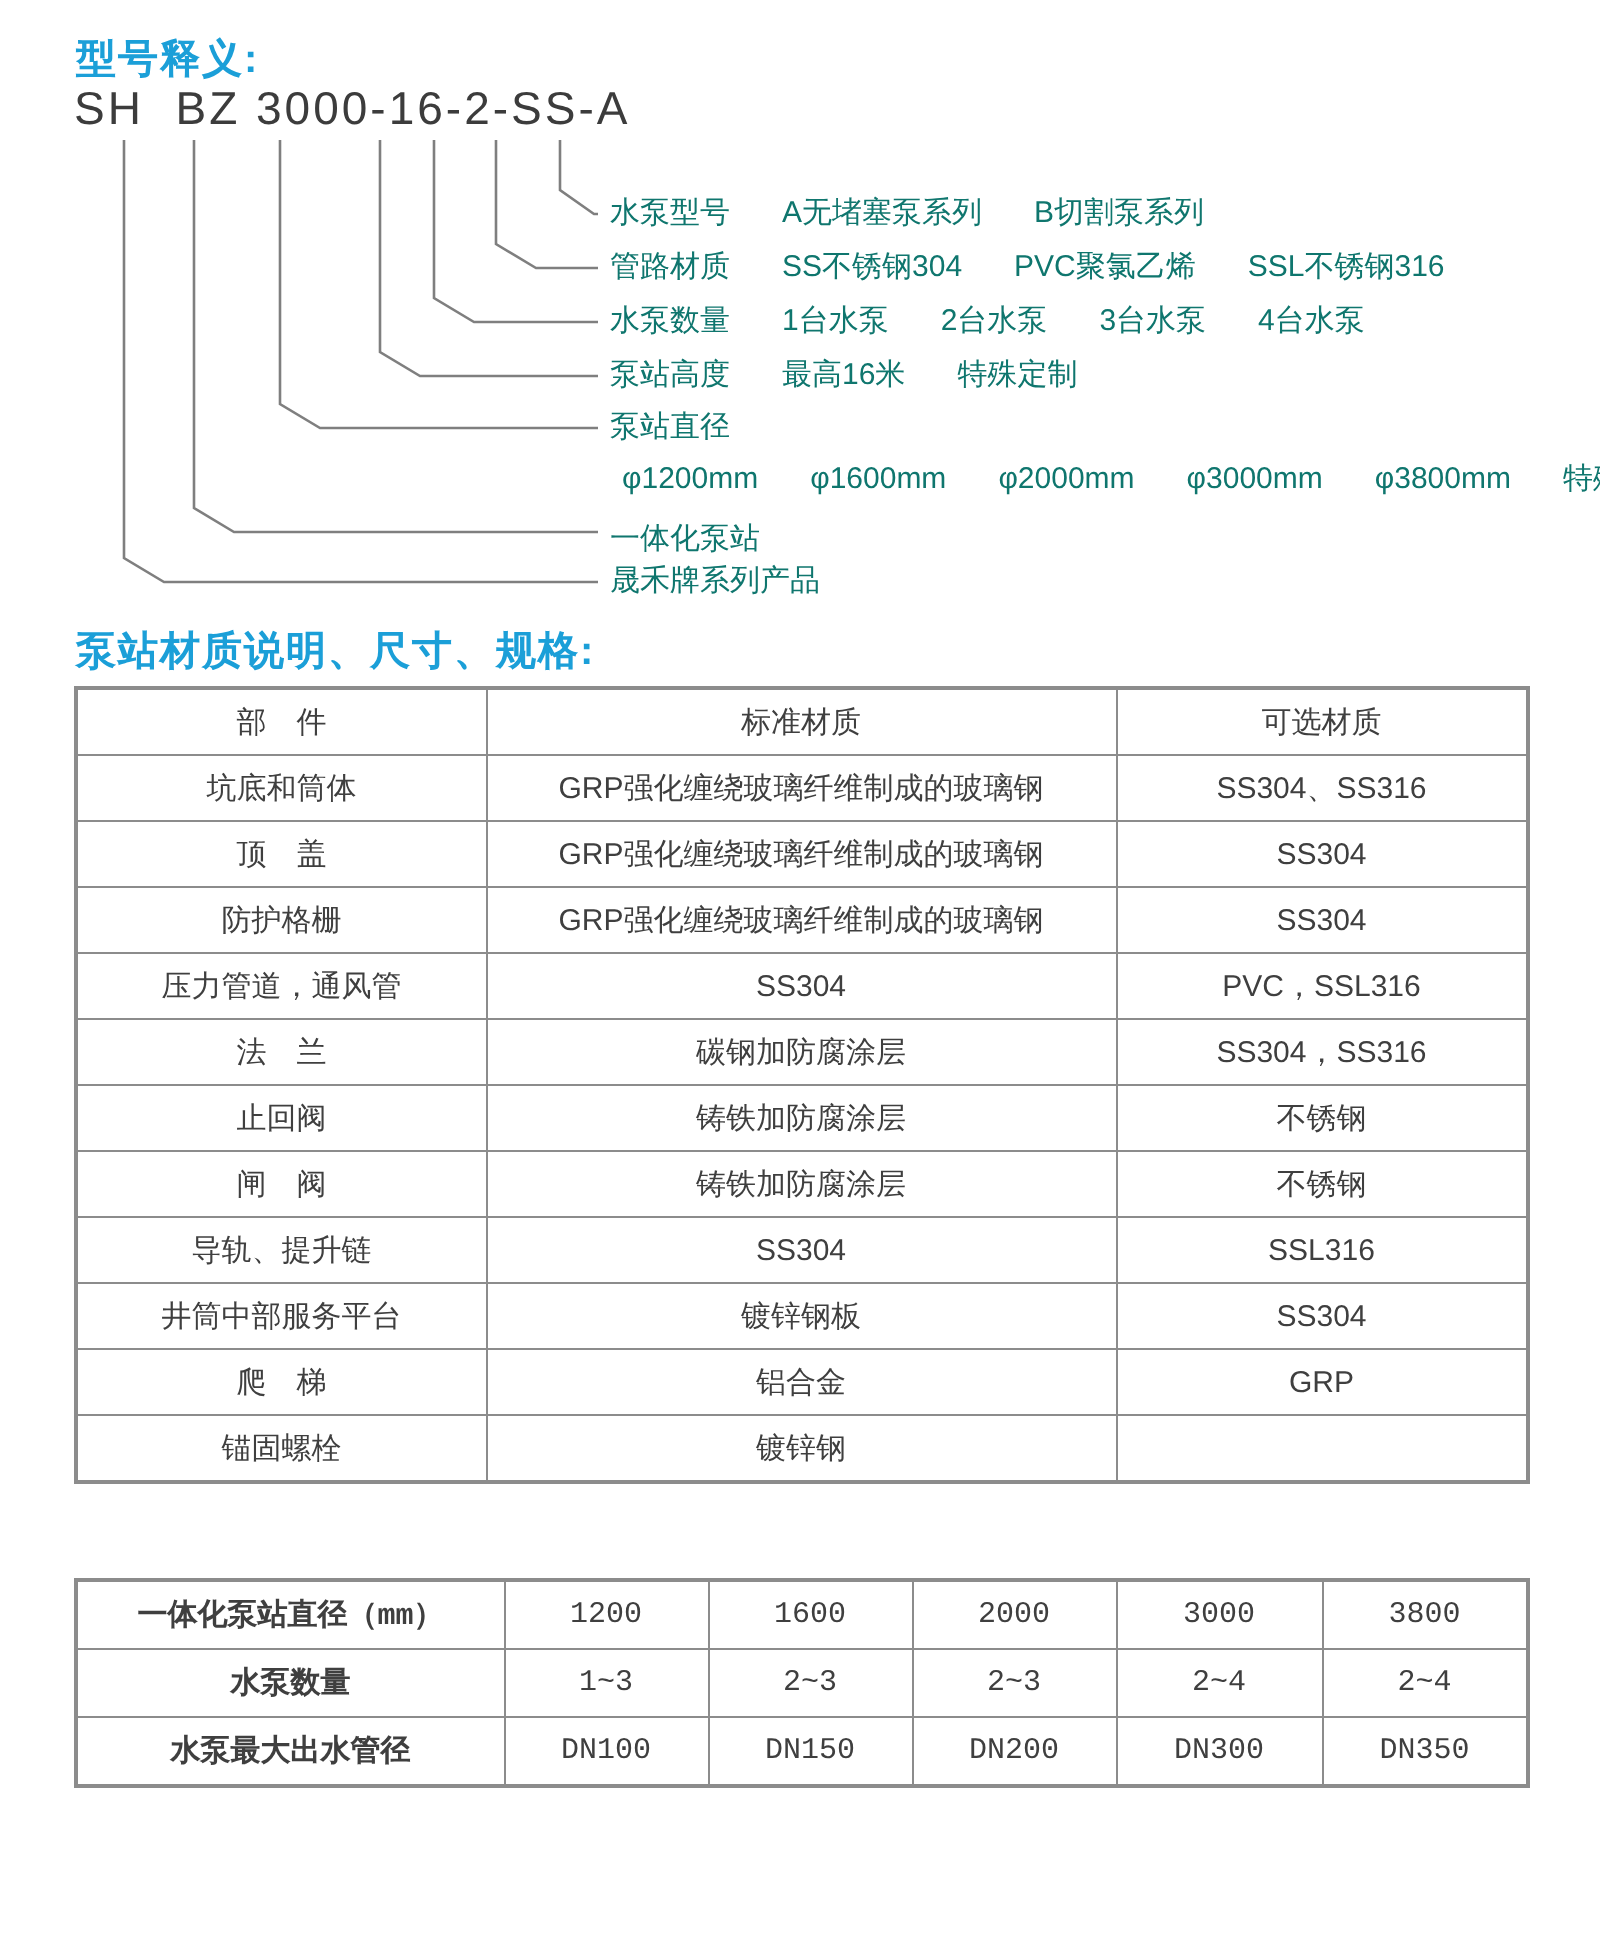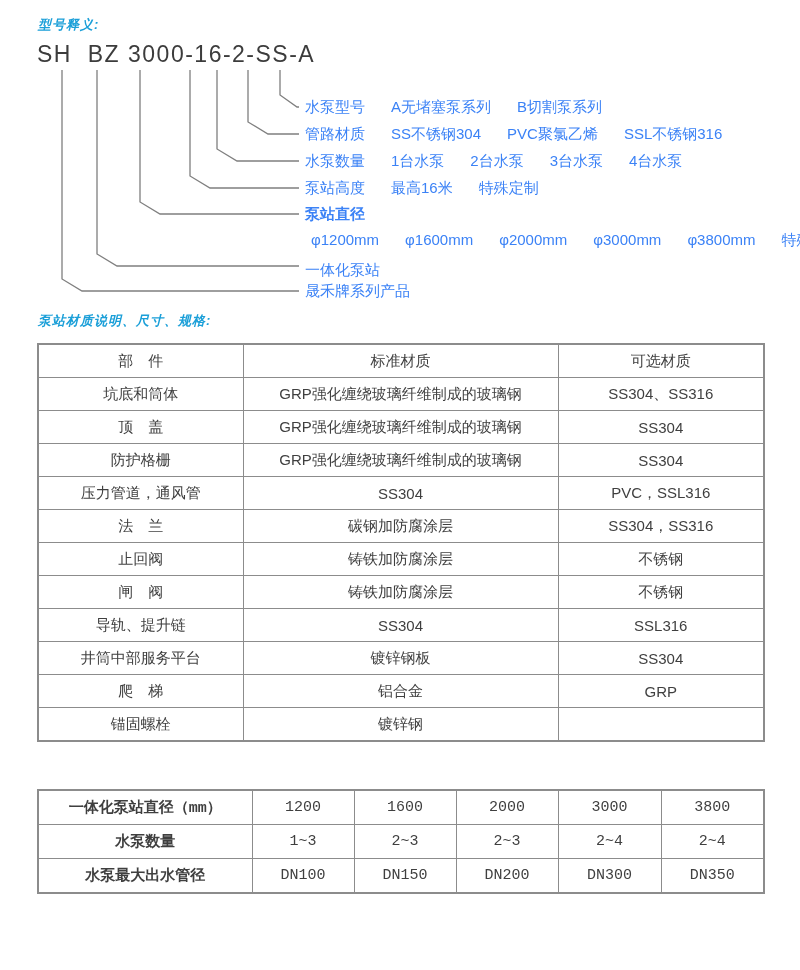--- a/index.html
+++ b/index.html
@@ -13,41 +13,41 @@
   body{
     width:800px;height:970px;
     background:var(--bg);
     font-family:"Liberation Sans", sans-serif;
     color:var(--text);
   }
   .page{position:relative;width:800px;height:970px;overflow:hidden;background:var(--bg);}
 
   .sec-title{
     position:absolute;left:38px;
-    font-size:13px;font-weight:bold;
+    font-size:20px;font-weight:bold;
     color:var(--accent);
-    letter-spacing:1px;white-space:nowrap;font-style:italic;
+    letter-spacing:1px;white-space:nowrap;
   }
   #title1{top:16px;}
   #title2{top:312px;}
 
   .model-code{
     position:absolute;left:37px;top:41px;
     font-size:23px;letter-spacing:1.5px;
     color:#3c3c3c;white-space:pre;
   }
 
   svg.connectors{position:absolute;left:0;top:0;width:800px;height:310px;}
   svg.connectors polyline{fill:none;stroke:var(--line);stroke-width:1.3;}
 
   .diag-row{
     position:absolute;left:305px;
     display:flex;gap:26px;
     height:20px;line-height:20px;
-    font-size:15px;color:#3b82f6;
+    font-size:15px;color:#0f766e;
     white-space:nowrap;
   }
   .diag-row.phi{gap:26px;left:311px;justify-content:flex-end;}
 
   table{border-collapse:collapse;table-layout:fixed;background:var(--bg);}
   #materials-table{position:absolute;left:37px;top:343px;width:726px;border:2px solid var(--border);}
   #materials-table td{
     border:1px solid var(--border);
     height:32px;padding:0 20px;
     text-align:center;vertical-align:middle;
@@ -100,21 +100,21 @@
         <span>1台水泵</span>
         <span>2台水泵</span>
         <span>3台水泵</span>
         <span>4台水泵</span>
       </div>
       <div class="diag-row" style="top: 178px;">
         <span>泵站高度</span>
         <span>最高16米</span>
         <span>特殊定制</span>
       </div>
-      <div class="diag-row" style="top: 204px; font-weight: bold;">
+      <div class="diag-row" style="top: 204px;">
         <span>泵站直径</span>
       </div>
       <div class="diag-row phi" style="top: 230px;">
         <span>φ1200mm</span>
         <span>φ1600mm</span>
         <span>φ2000mm</span>
         <span>φ3000mm</span>
         <span>φ3800mm</span>
         <span>特殊定制</span>
       </div>

